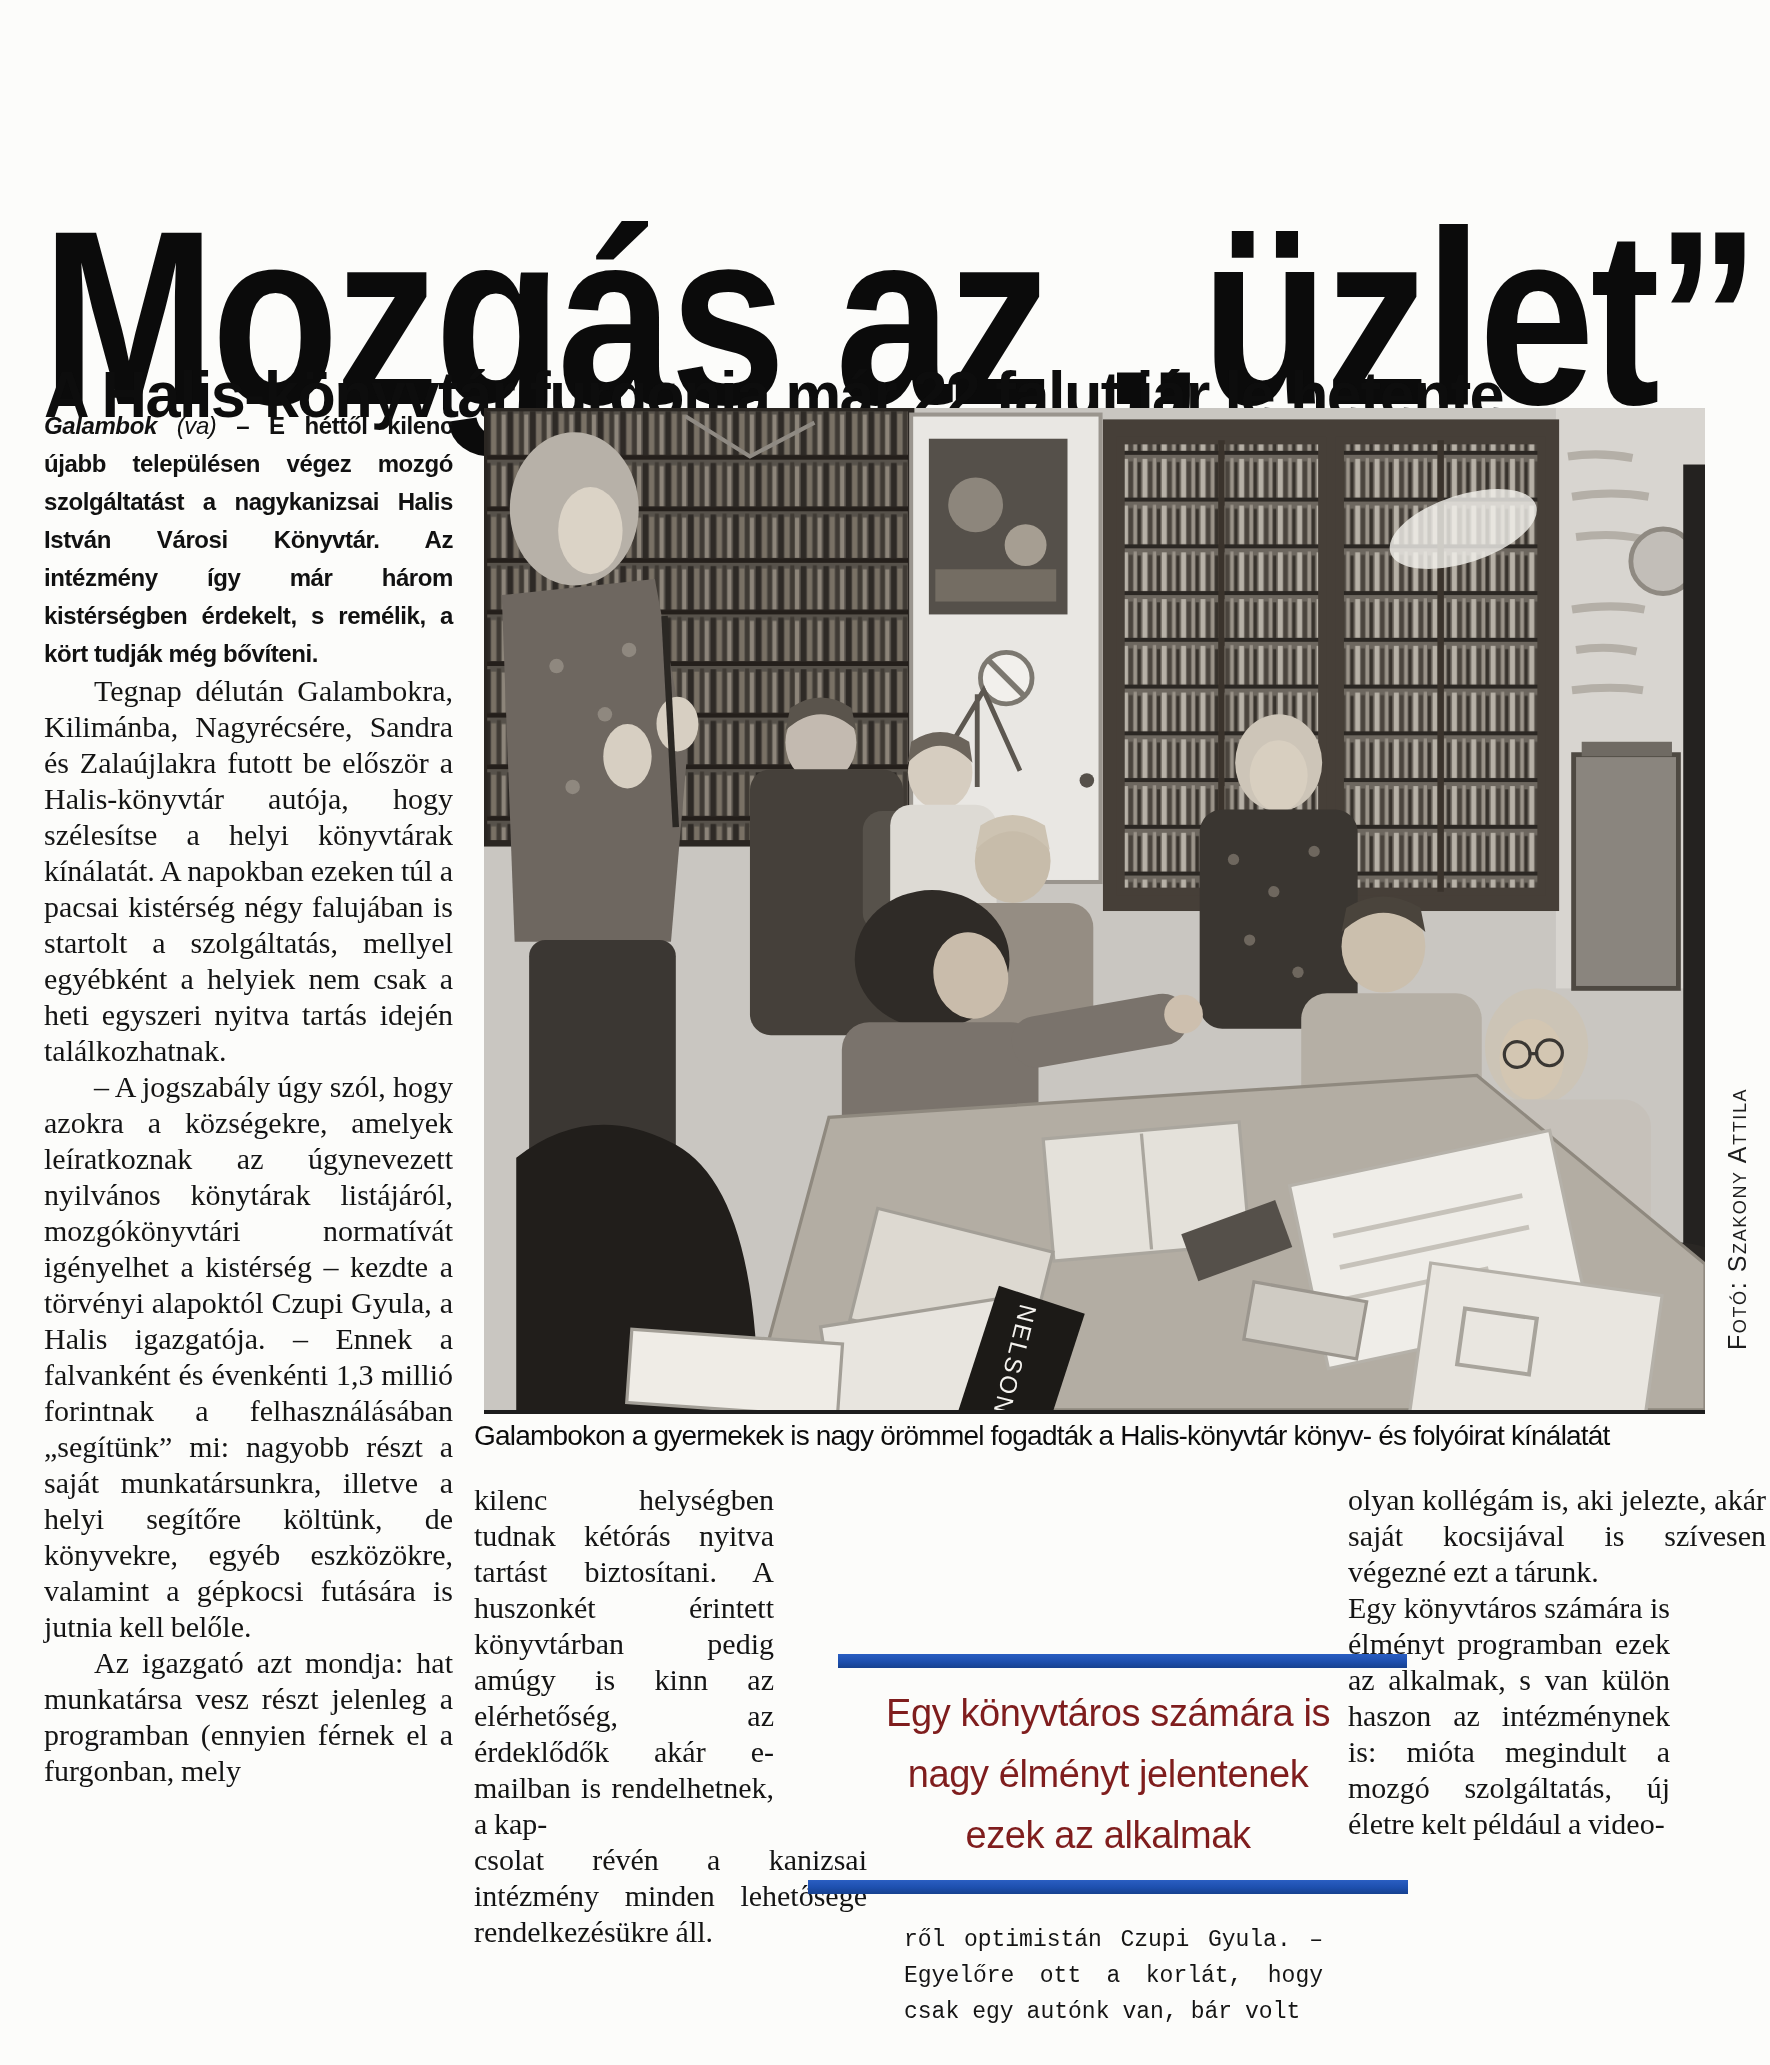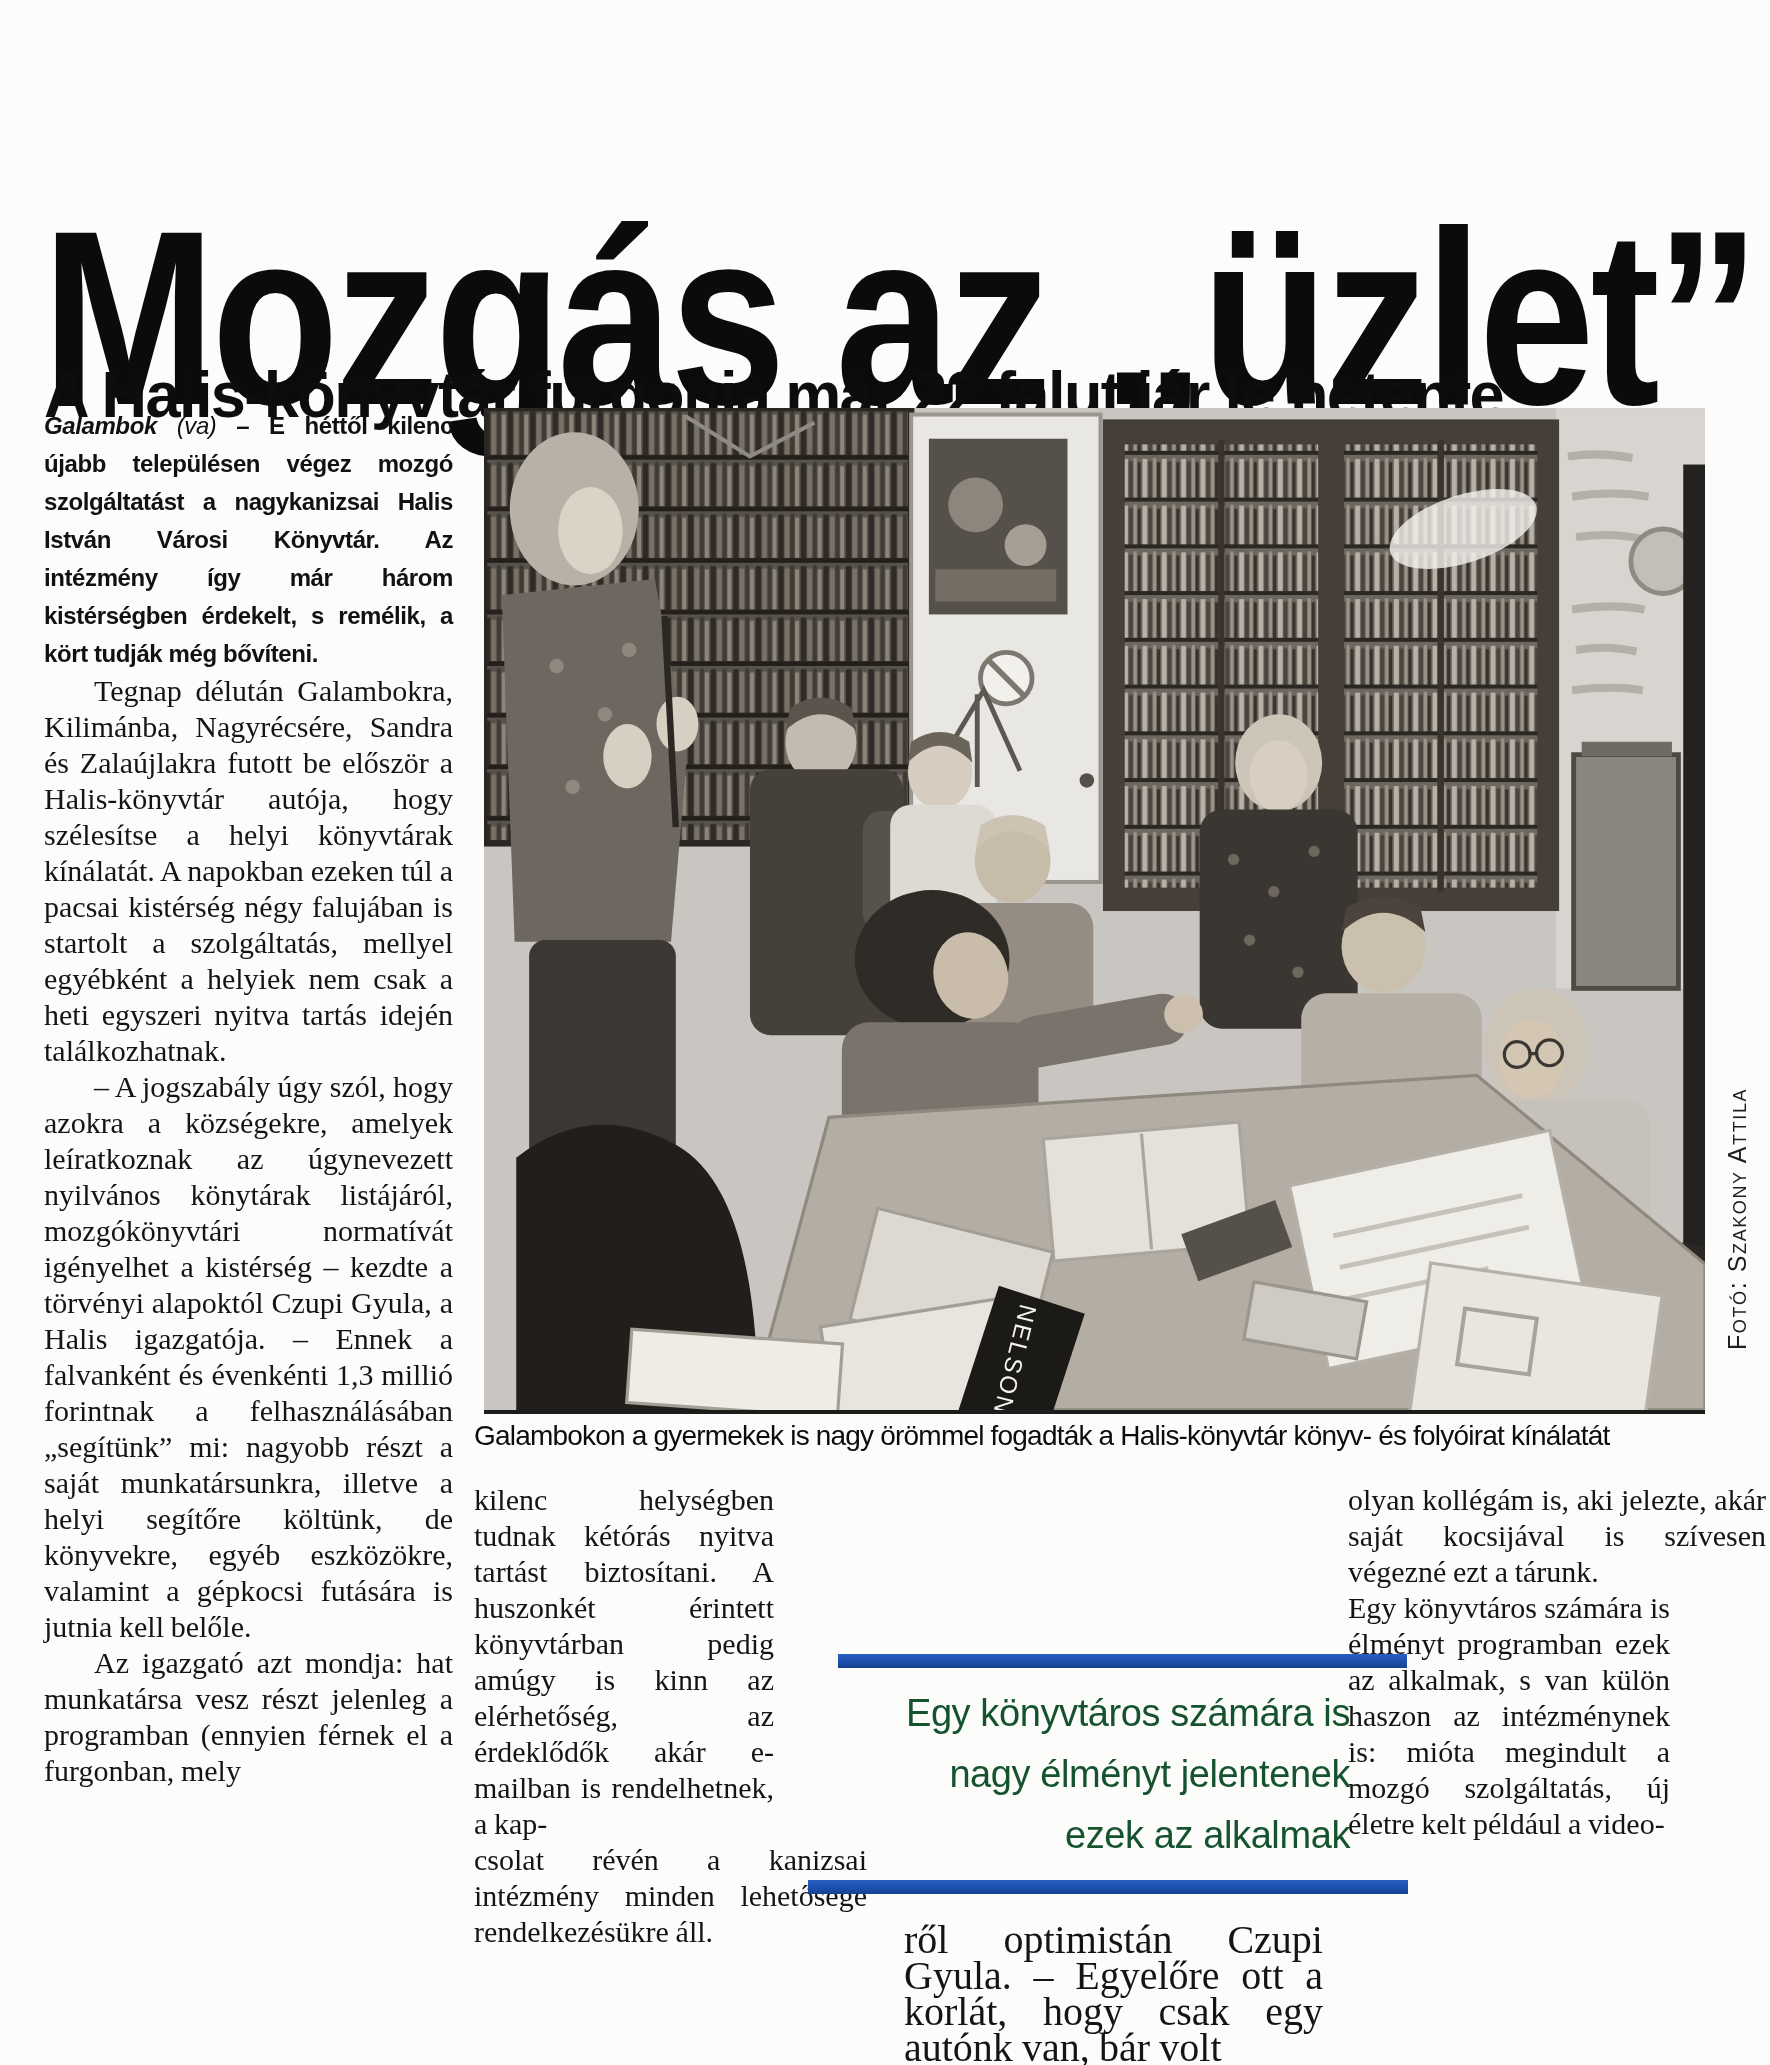--- a/index.html
+++ b/index.html
@@ -26,21 +26,21 @@
     color:#0d0d0d;white-space:nowrap;
     transform:scaleX(0.985);transform-origin:left top;
   }
   
   .col{position:absolute;text-align:justify;font-size:30px;line-height:36px;word-spacing:-0.8px;}
   .col p{margin:0;}
   .indent{text-indent:50px;}
   #col1{left:44px;top:407px;width:409px;}
   #col2{left:474px;top:1482px;width:393px;}
   #col3{left:904px;top:1482px;width:419px;}
-  #col3b{position:absolute;left:904px;top:1922px;width:419px;text-align:justify;font-size:40px;line-height:36px;word-spacing:-0.8px;}
+  #col3b{position:absolute;left:904px;top:1922px;width:419px;text-align:justify;font-size:23px;line-height:36px;word-spacing:-0.8px;font-family:Liberation Mono, monospace;}
   #col4{left:1348px;top:1482px;width:418px;}
   .narrow{width:300px;}
   .pushed{margin-left:95px;width:322px;}
   
   .lead{
     font-family:"Liberation Sans", sans-serif;
     font-size:24px;line-height:38px;font-weight:700;
     letter-spacing:-0.4px;word-spacing:0;
     margin:0 0 34px 0;text-align:justify;color:#111;
   }
@@ -65,21 +65,21 @@
     font-variant:small-caps;font-size:25px;letter-spacing:1.6px;color:#1e1e1e;
   }
   
   .rule{position:absolute;height:13.7px;background:linear-gradient(#2a5ec2,#1d4fae 55%,#16418f);}
   #rule-top{left:838px;top:1654px;width:569px;}
   #rule-bottom{left:808px;top:1880px;width:600px;}
   .pull-quote{
     position:absolute;left:866px;top:1683px;width:484px;
     font-family:"Liberation Sans", sans-serif;
     font-size:38px;line-height:61px;letter-spacing:-0.4px;
-    text-align:right;color:#14532d;font-weight:400;
+    text-align:center;color:#7f1d1d;font-weight:400;
   }
 </style>
 </head>
 <body>
 
 <div class="page">
 
   <h1 class="headline">Mozgás az „üzlet”</h1>
   <h2 class="subheadline">A Halis-könyvtár furgonja már 22 falut jár le hetente</h2>
 

